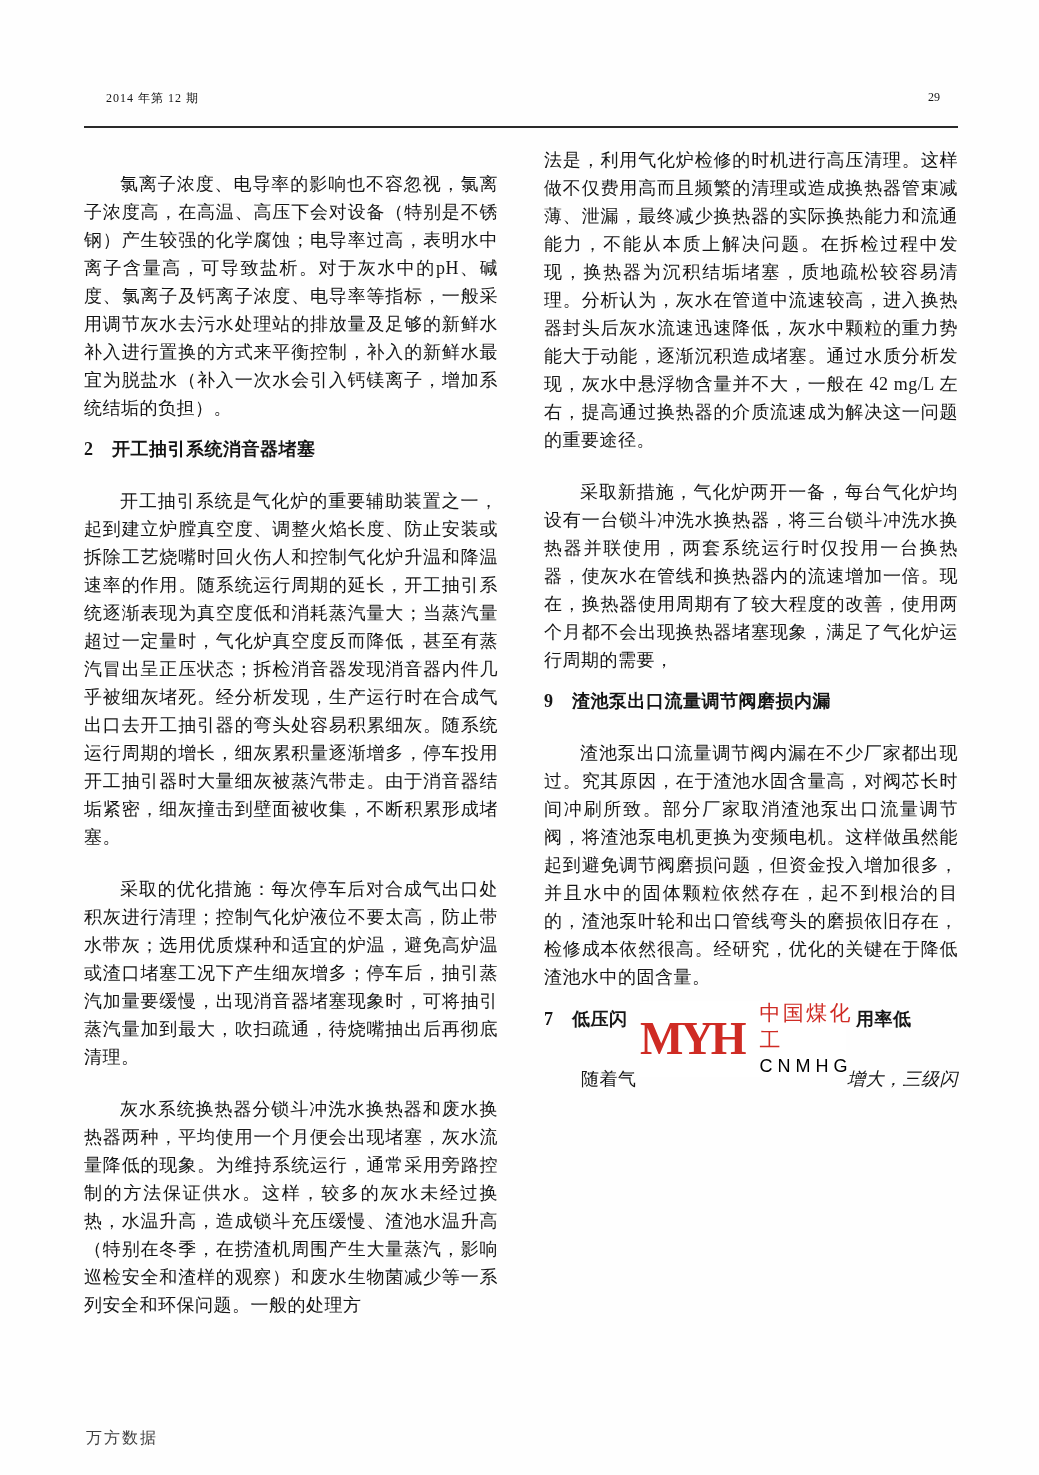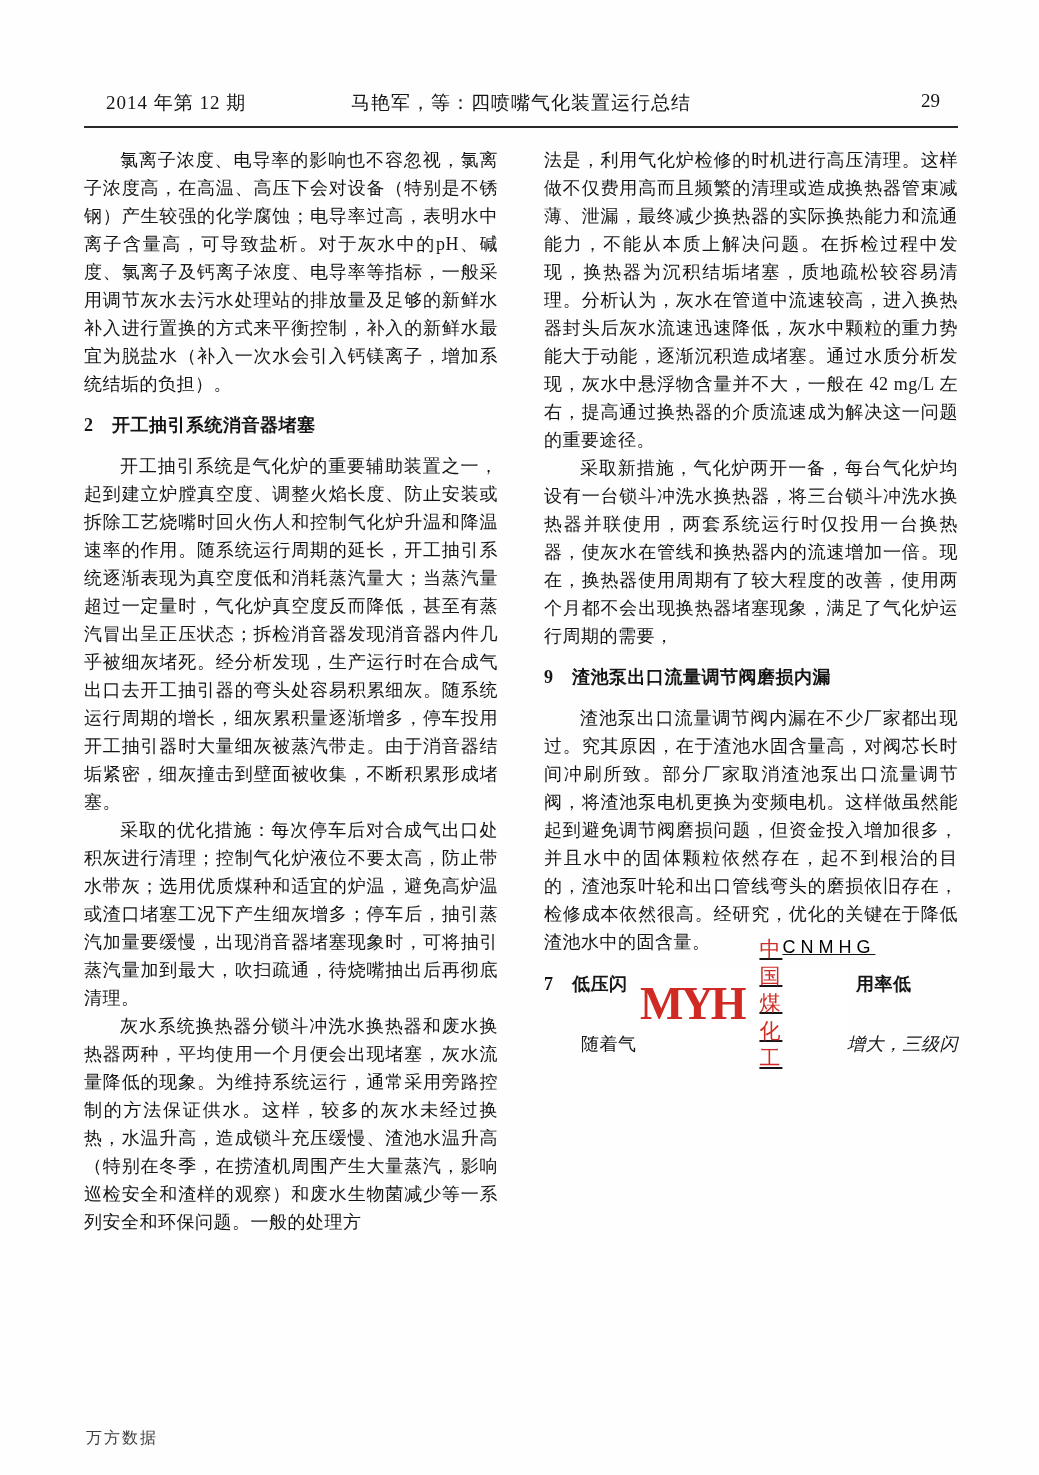--- a/index.html
+++ b/index.html
@@ -13,21 +13,21 @@
     color: #151515;
     overflow: hidden;
   }
   
   .page-header {
     position: absolute;
     top: 90px;
     left: 84px;
     width: 874px;
     height: 26px;
-    font-size: 19px;
+    font-size: 12px;
   }
   .hdr-issue { position: absolute; left: 22px; top: 0; letter-spacing: 1px; }
   .hdr-title { position: absolute; left: 0; right: 0; top: 0; text-align: center; letter-spacing: 1px; }
   .hdr-page  { position: absolute; right: 18px; top: 0; }
   .header-rule {
     position: absolute;
     top: 126px;
     left: 84px;
     width: 874px;
     height: 2px;
@@ -39,21 +39,21 @@
     top: 146px;
     width: 414px;
     font-size: 18px;
     line-height: 28px;
     text-align: justify;
     letter-spacing: 0.5px;
   }
   .col-left  { left: 84px; }
   .col-right { left: 544px; }
   .col p { text-align: justify; }
-  .indent { text-indent: 2em; }
+  .indent { text-indent: 2em; margin-top: 24px; }
   h3.sec-heading {
     font-size: 18px;
     font-weight: bold;
     margin: 13px 0 13px 0;
     letter-spacing: 0.5px;
   }
   
   .section7 { position: relative; margin-top: 14px; }
   .frag-row { position: relative; height: 28px; }
   .frag-row.heading-frag { font-weight: bold; margin-bottom: 16px; }
@@ -80,41 +80,40 @@
     letter-spacing: -3px;
     line-height: 1;
     font-family: "Liberation Serif", serif;
   }
   .wm-bar {
     width: 5px;
     height: 58px;
     background: #cf2b24;
     margin: 0 9px 0 7px;
   }
-  .wm-texts { display: flex; flex-direction: row; justify-content: flex-start; text-decoration: underline; }
+  .wm-texts { display: flex; flex-direction: column; justify-content: flex-start; }
   .wm-cn { font-size: 21px; color: #cf2b24; letter-spacing: 2px; line-height: 1.3; }
   .wm-en { font-size: 18px; color: #000000; letter-spacing: 5px; line-height: 1.3; font-family: "Liberation Sans", sans-serif; }
   
   .footer-brand {
     position: absolute;
     left: 86px;
     top: 1428px;
     font-size: 16px;
     color: #3f3f3f;
     letter-spacing: 2px;
   }
 </style>
 </head>
 <body>
 
 <div class="page">
 
   <div class="page-header">
     <span class="hdr-issue">2014 年第 12 期</span>
-    <span class="hdr-title">马艳军，等：四喷嘴气化装置运行总结</span>
     <span class="hdr-page">29</span>
   </div>
   <div class="header-rule"></div>
 
   <div class="col col-left">
     <p class="indent">氯离子浓度、电导率的影响也不容忽视，氯离子浓度高，在高温、高压下会对设备（特别是不锈钢）产生较强的化学腐蚀；电导率过高，表明水中离子含量高，可导致盐析。对于灰水中的pH、碱度、氯离子及钙离子浓度、电导率等指标，一般采用调节灰水去污水处理站的排放量及足够的新鲜水补入进行置换的方式来平衡控制，补入的新鲜水最宜为脱盐水（补入一次水会引入钙镁离子，增加系统结垢的负担）。</p>
     <h3 class="sec-heading">2　开工抽引系统消音器堵塞</h3>
     <p class="indent">开工抽引系统是气化炉的重要辅助装置之一，起到建立炉膛真空度、调整火焰长度、防止安装或拆除工艺烧嘴时回火伤人和控制气化炉升温和降温速率的作用。随系统运行周期的延长，开工抽引系统逐渐表现为真空度低和消耗蒸汽量大；当蒸汽量超过一定量时，气化炉真空度反而降低，甚至有蒸汽冒出呈正压状态；拆检消音器发现消音器内件几乎被细灰堵死。经分析发现，生产运行时在合成气出口去开工抽引器的弯头处容易积累细灰。随系统运行周期的增长，细灰累积量逐渐增多，停车投用开工抽引器时大量细灰被蒸汽带走。由于消音器结垢紧密，细灰撞击到壁面被收集，不断积累形成堵塞。</p>
     <p class="indent">采取的优化措施：每次停车后对合成气出口处积灰进行清理；控制气化炉液位不要太高，防止带水带灰；选用优质煤种和适宜的炉温，避免高炉温或渣口堵塞工况下产生细灰增多；停车后，抽引蒸汽加量要缓慢，出现消音器堵塞现象时，可将抽引蒸汽量加到最大，吹扫疏通，待烧嘴抽出后再彻底清理。</p>
     <p class="indent">灰水系统换热器分锁斗冲洗水换热器和废水换热器两种，平均使用一个月便会出现堵塞，灰水流量降低的现象。为维持系统运行，通常采用旁路控制的方法保证供水。这样，较多的灰水未经过换热，水温升高，造成锁斗充压缓慢、渣池水温升高（特别在冬季，在捞渣机周围产生大量蒸汽，影响巡检安全和渣样的观察）和废水生物菌减少等一系列安全和环保问题。一般的处理方</p>

